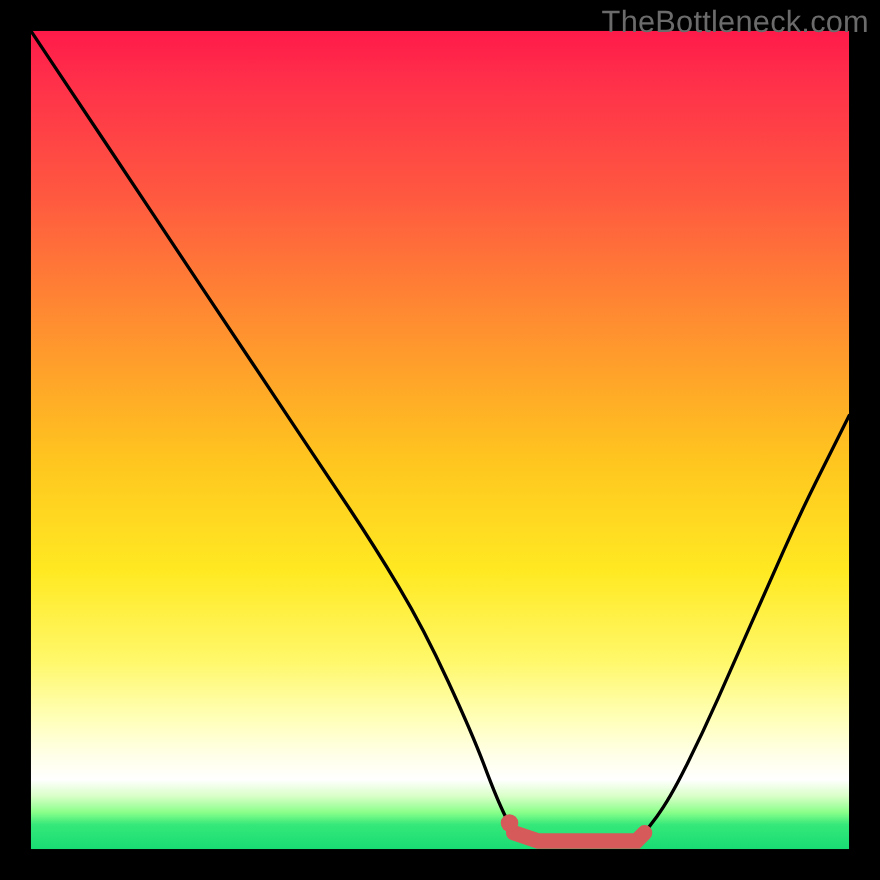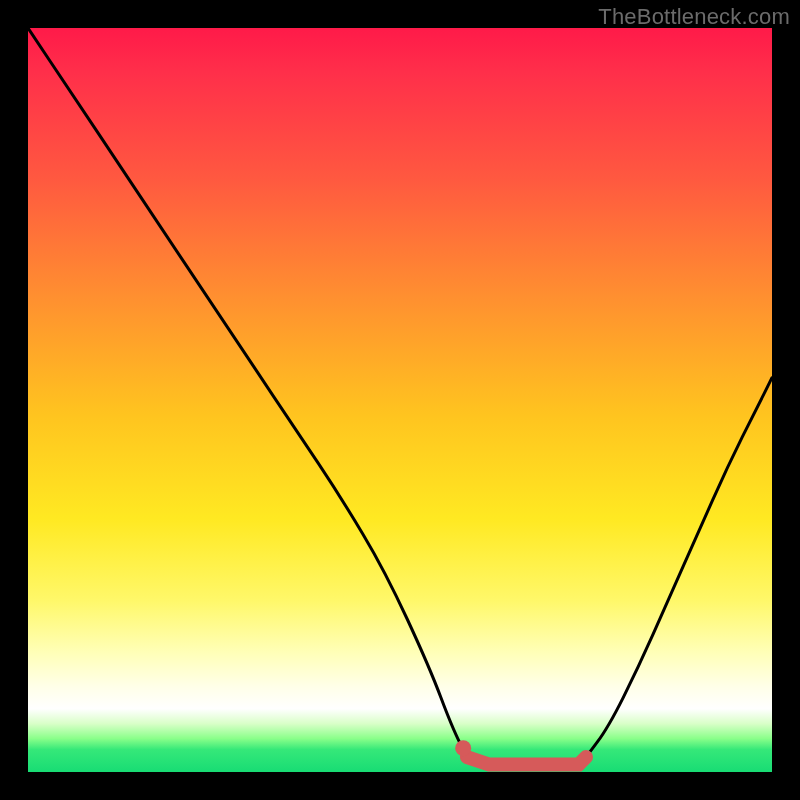--- a/index.html
+++ b/index.html
@@ -15,21 +15,21 @@
     position: relative;
     width: 800px;
     height: 800px;
     background: #000;
   }
   .watermark {
     position: absolute;
     top: 4px;
     right: 10px;
     color: #6b6b6b;
-    font-size: 22px;
+    font-size: 28px;
     font-weight: 400;
     letter-spacing: 0.2px;
     z-index: 20;
     user-select: none;
   }
   .plot {
     position: absolute;
     left: 28px;
     top: 28px;
     width: 744px;

